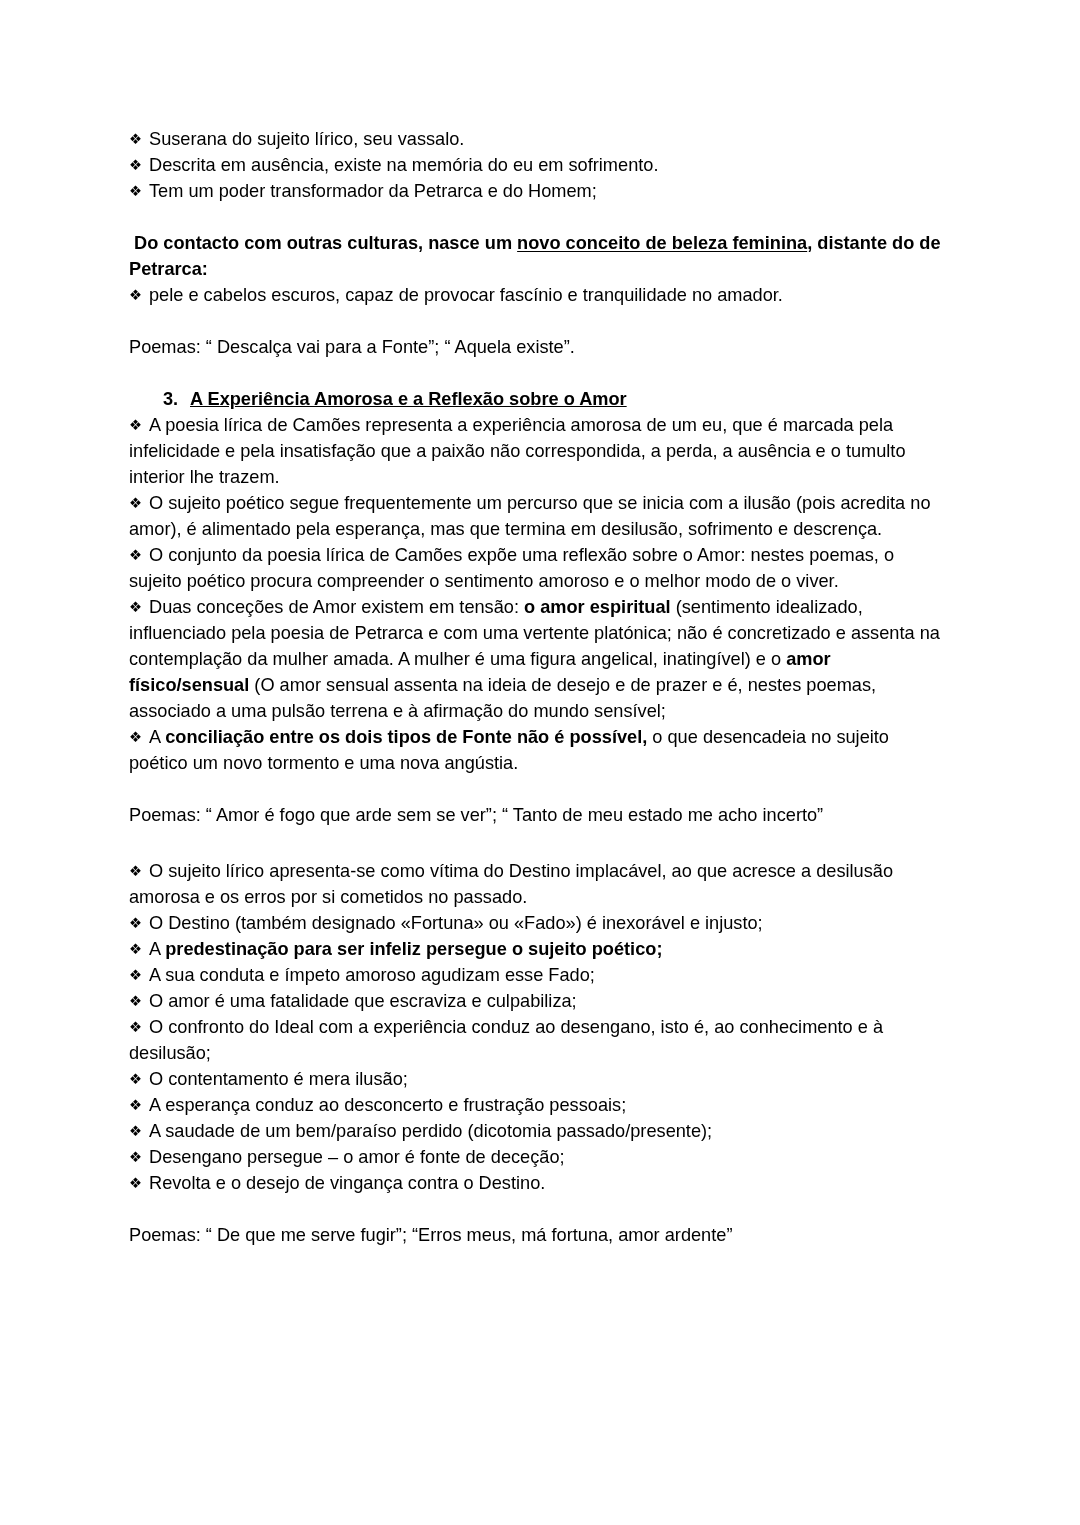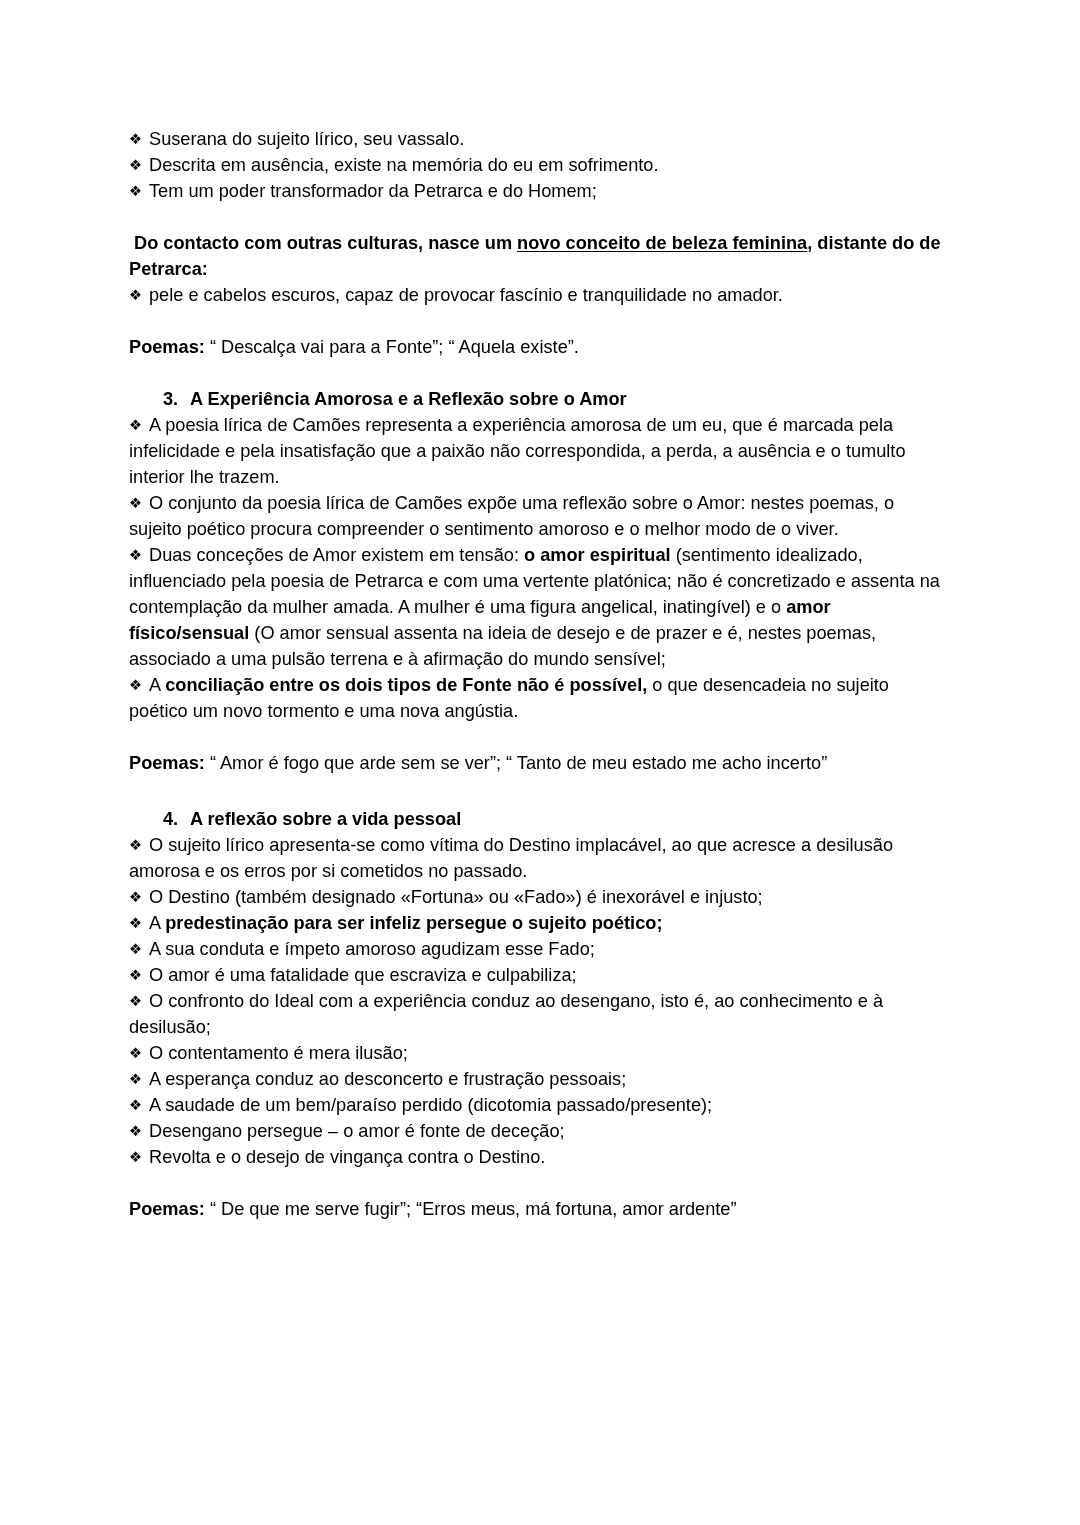--- a/index.html
+++ b/index.html
@@ -48,36 +48,37 @@
     font-family: "DejaVu Sans", sans-serif;
     font-size: 14.5px;
     line-height: 26px;
     vertical-align: 1px;
     margin-right: 7px;
   }
 
   .numbered-heading {
     font-weight: bold;
     padding-left: 34px;
+    text-decoration: underline;
   }
   .numbered-heading .num {
     display: inline-block;
     min-width: 27px;
   }
 
   .para {
     text-indent: 0;
     font-weight: bold;
   }
   .para.lead-space::before {
     content: "\00a0";
   }
 
   .poemas .label {
-    font-weight: bold;
+    font-weight: normal;
   }
 
   .spacer-sm { height: 26px; }
   .spacer-md { height: 26px; }
   .spacer-lg { height: 30px; }
 
   u.plain {
     text-decoration: underline;
     text-underline-offset: 2px;
   }
@@ -112,38 +113,40 @@
     <div class="poemas"><span class="label">Poemas:</span><span> “ Descalça vai para a Fonte”; “ Aquela existe”.</span></div>
 
     <div class="spacer-md"></div>
 
     <div class="numbered-heading"><span class="num">3.</span><span>A Experiência Amorosa e a Reflexão sobre o Amor</span></div>
 
     <div class="bullet-line">
       <span class="glyph">❖</span><span>A poesia lírica de Camões representa a experiência amorosa de um eu, que é marcada pela infelicidade e pela insatisfação que a paixão não correspondida, a perda, a ausência e o tumulto interior lhe trazem.</span>
     </div>
     <div class="bullet-line">
+      <span class="glyph">❖</span><span>O sujeito poético segue frequentemente um percurso que se inicia com a ilusão (pois acredita no amor), é alimentado pela esperança, mas que termina em desilusão, sofrimento e descrença.</span>
+    </div>
+    <div class="bullet-line">
       <span class="glyph">❖</span><span>O conjunto da poesia lírica de Camões expõe uma reflexão sobre o Amor: nestes poemas, o sujeito poético procura compreender o sentimento amoroso e o melhor modo de o viver.</span>
     </div>
 
     <div class="bullet-line">
       <span class="glyph">❖</span><span>Duas conceções de Amor existem em tensão: </span><b>o amor espiritual</b><span> (sentimento idealizado, influenciado pela poesia de Petrarca e com uma vertente platónica; não é concretizado e assenta na contemplação da mulher amada. A mulher é uma figura angelical, inatingível) e o </span><b>amor físico/sensual</b><span> (O amor sensual assenta na ideia de desejo e de prazer e é, nestes poemas, associado a uma pulsão terrena e à afirmação do mundo sensível;</span>
     </div>
 
     <div class="bullet-line">
       <span class="glyph">❖</span><span>A </span><b>conciliação entre os dois tipos de Fonte não é possível,</b><span> o que desencadeia no sujeito poético um novo tormento e uma nova angústia.</span>
     </div>
 
     <div class="spacer-md"></div>
 
     <div class="poemas"><span class="label">Poemas:</span><span> “ Amor é fogo que arde sem se ver”; “ Tanto de meu estado me acho incerto”</span></div>
 
     <div class="spacer-lg"></div>
 
-    <div class="numbered-heading"><span class="num">4.</span><span>A reflexão sobre a vida pessoal</span></div>
 
     <div class="bullet-line">
       <span class="glyph">❖</span><span>O sujeito lírico apresenta-se como vítima do Destino implacável, ao que acresce a desilusão amorosa e os erros por si cometidos no passado.</span>
     </div>
     <div class="bullet-line">
       <span class="glyph">❖</span><span>O Destino (também designado «Fortuna» ou «Fado») é inexorável e injusto;</span>
     </div>
     <div class="bullet-line">
       <span class="glyph">❖</span><span>A </span><b>predestinação para ser infeliz persegue o sujeito poético;</b>
     </div>

